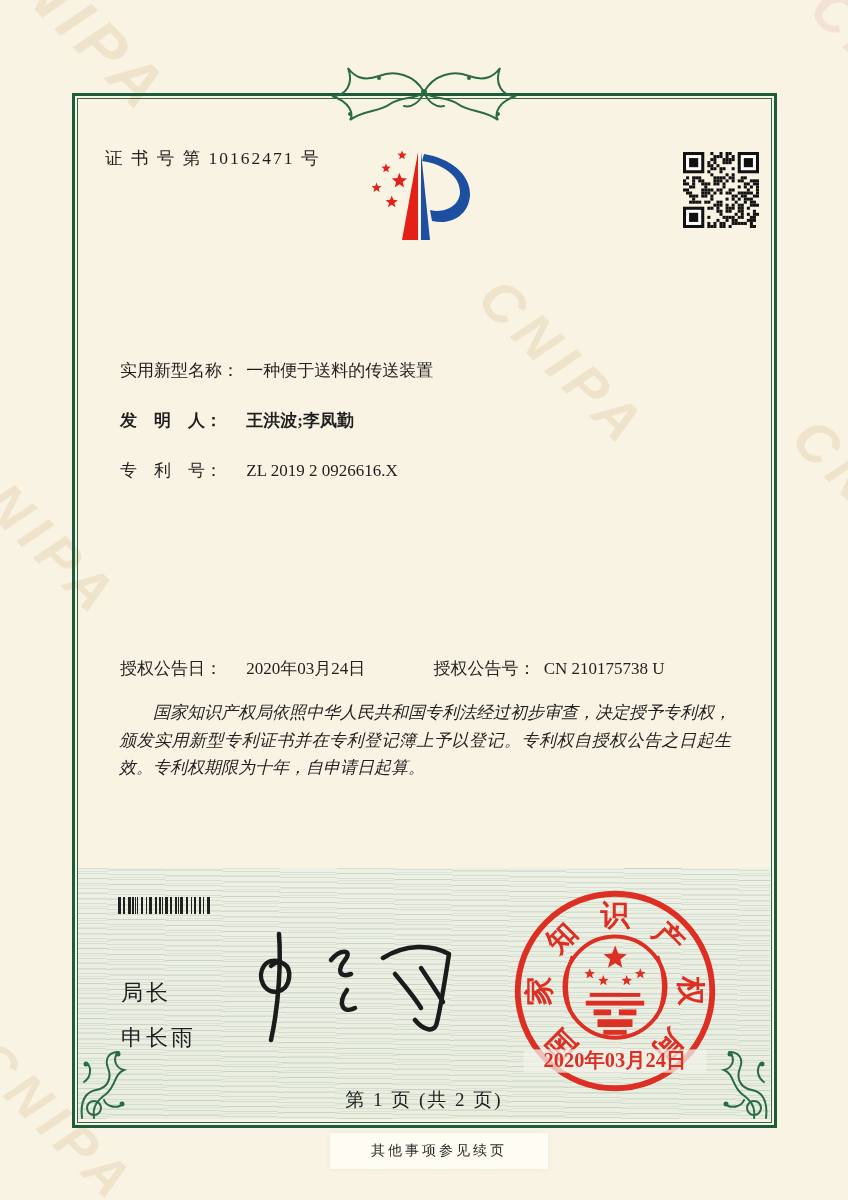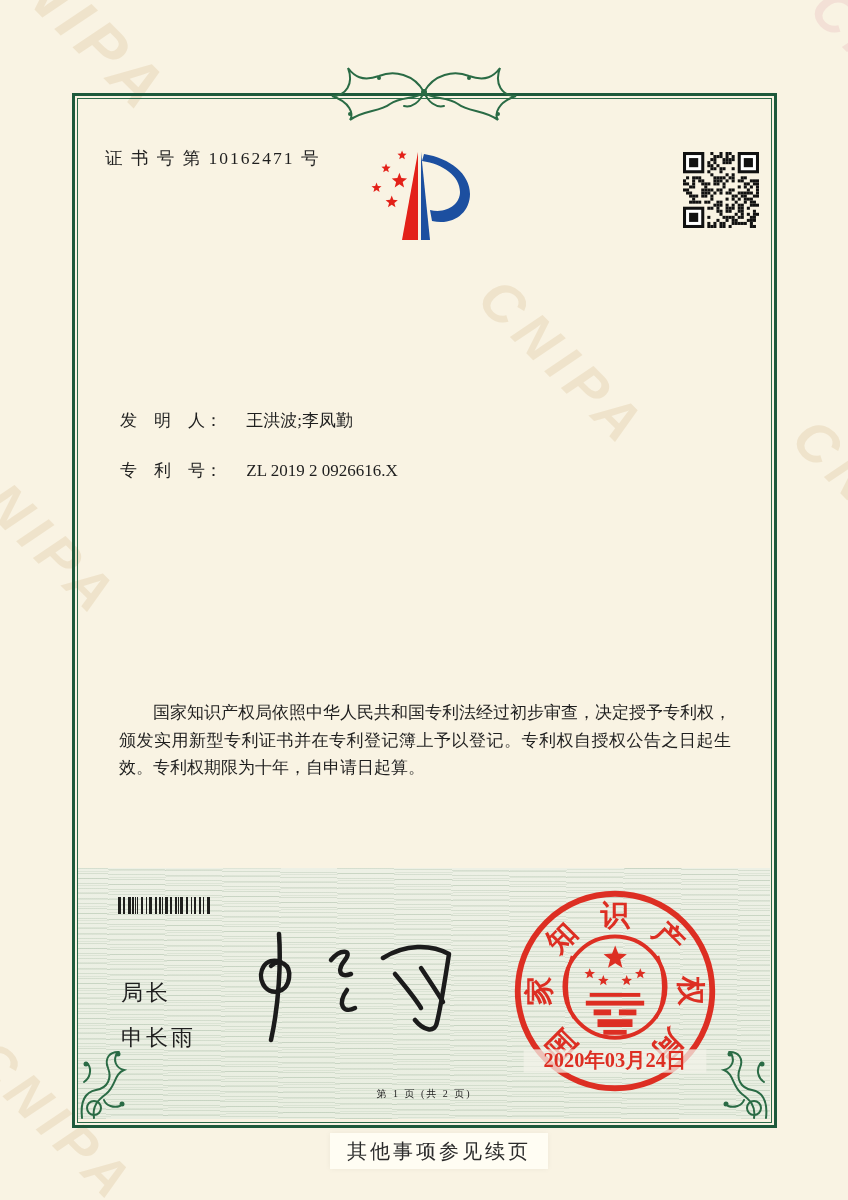--- a/index.html
+++ b/index.html
@@ -24,34 +24,34 @@
   .certno{position:absolute;left:105px;top:146px;font-size:17.5px;letter-spacing:2px;}
   .logo{position:absolute;left:368px;top:146px;width:112px;height:106px;}
   .qr{position:absolute;left:683px;top:152px;width:76px;height:76px;}
   .title{position:absolute;left:0;top:256px;width:848px;text-align:center;
          font-size:42px;font-weight:700;letter-spacing:9px;}
   .row{position:absolute;left:120px;font-size:17px;white-space:nowrap;}
   .row .lbl{display:inline-block;width:118px;}
   .row .val{margin-left:4px;}
   .grant2{margin-left:64px;}
   .paras{position:absolute;left:119px;top:699px;width:612px;font-size:17px;
-         line-height:1.62;text-align:justify;}
+         line-height:1.62;text-align:justify;font-style:italic;}
   .paras p{margin:0;text-indent:2em;}
   .barcode{position:absolute;left:118px;top:897px;width:216px;height:17px;
            display:flex;align-items:stretch;}
   .barcode i{display:block;height:100%;}
   .officer{position:absolute;left:121px;top:970px;font-size:22px;letter-spacing:3px;line-height:2.05;}
   .sig{position:absolute;left:235px;top:928px;width:235px;height:118px;}
   .seal{position:absolute;left:508px;top:884px;width:214px;height:214px;
         mix-blend-mode:multiply;opacity:.95;}
-  .pageno{position:absolute;left:0;top:1087px;width:848px;text-align:center;font-size:10px;letter-spacing:2px;}
+  .pageno{position:absolute;left:0;top:1087px;width:848px;text-align:center;font-size:19px;letter-spacing:2px;}
   .contbox{position:absolute;left:330px;top:1133px;width:218px;height:36px;
            background:#fffdf3;box-shadow:0 0 6px rgba(0,0,0,.05);
            display:flex;align-items:center;justify-content:center;
-           font-size:20px;letter-spacing:3px;color:#2a2a2a;}
+           font-size:14px;letter-spacing:3px;color:#2a2a2a;}
   .ornament-top{position:absolute;left:324px;top:62px;width:200px;height:62px;z-index:2;}
   .corner{position:absolute;width:58px;height:74px;z-index:2;}
   .corner.bl{left:76px;top:1048px;}
   .corner.br{left:714px;top:1048px;transform:scaleX(-1);}
 </style>
 </head>
 <body>
 
 <div class="wm" style="left:-42px;top:-18px;font-size:64px;">CNIPA</div>
 <div class="wm" style="left:790px;top:40px;font-size:56px;color:#f3e0d6;">CNIPA</div>
@@ -336,27 +336,37 @@
       <rect x="2" y="2" width="3" height="3" fill="#111"></rect>
       <rect x="18" y="0" width="7" height="7" fill="#111"></rect>
       <rect x="19" y="1" width="5" height="5" fill="#fff"></rect>
       <rect x="20" y="2" width="3" height="3" fill="#111"></rect>
       <rect x="0" y="18" width="7" height="7" fill="#111"></rect>
       <rect x="1" y="19" width="5" height="5" fill="#fff"></rect>
       <rect x="2" y="20" width="3" height="3" fill="#111"></rect>
     </svg>
 
 
-  <div class="row" style="top:409px;">
+  <div class="row" style="top:359px;">
+    <span class="lbl">实用新型名称：</span>
+    <span class="val">一种便于送料的传送装置</span>
+  </div>
+  <div class="row" style="top:409px;font-weight:bold;">
     <span class="lbl">发　明　人：</span>
     <span class="val">王洪波;李凤勤</span>
   </div>
   <div class="row" style="top:459px;">
     <span class="lbl">专　利　号：</span>
     <span class="val">ZL 2019 2 0926616.X</span>
+  </div>
+  <div class="row" style="top:657px;">
+    <span class="lbl">授权公告日：</span>
+    <span class="val">2020年03月24日</span>
+    <span class="grant2">授权公告号：</span>
+    <span class="val">CN 210175738 U</span>
   </div>
 
   <div class="paras">
     <p>国家知识产权局依照中华人民共和国专利法经过初步审查，决定授予专利权，颁发实用新型专利证书并在专利登记簿上予以登记。专利权自授权公告之日起生效。专利权期限为十年，自申请日起算。</p>
   </div>
 
   <div class="barcode" id="barcode">
       <i style="width: 3px; background: rgb(32, 32, 30);"></i>
       <i style="width: 2px; background: transparent;"></i>
       <i style="width: 2px; background: rgb(32, 32, 30);"></i>

